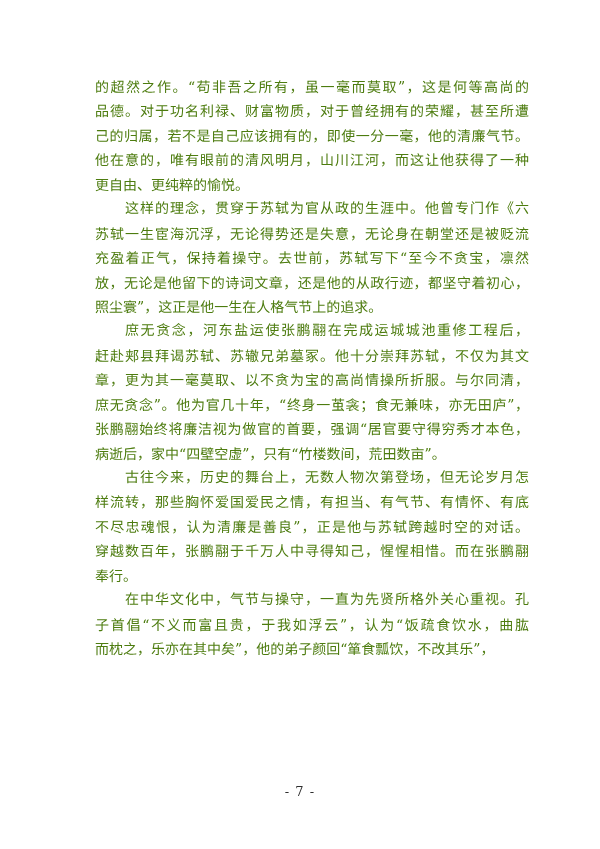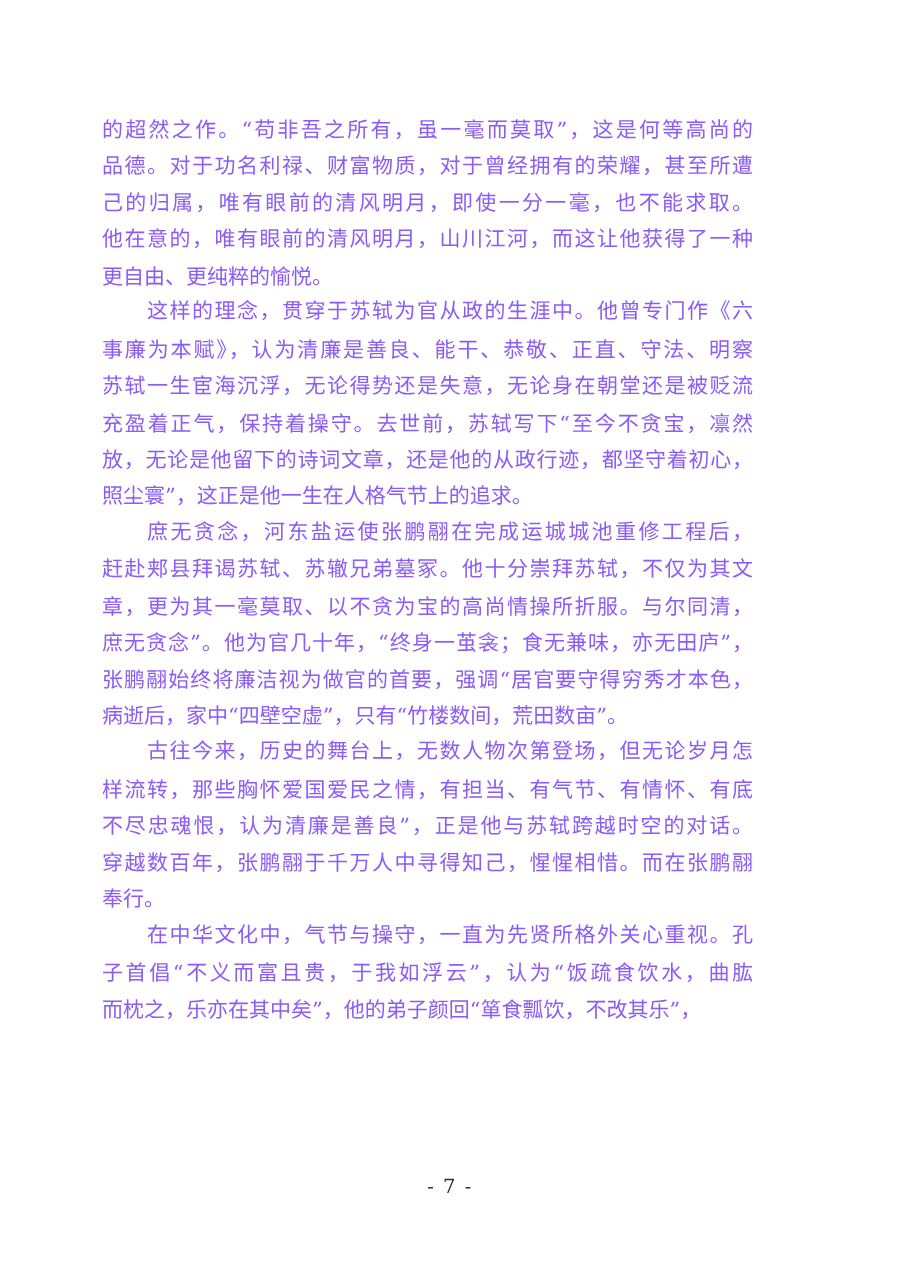--- a/index.html
+++ b/index.html
@@ -10,24 +10,24 @@
   .page {
     position: relative;
     width: 600px;
     height: 849px;
     background: #ffffff;
     overflow: hidden;
     font-family: "DejaVu Serif", "Liberation Serif", serif;
   }
   .doc {
     position: absolute;
-    left: 68px;
+    left: 95px;
     top: 75px;
     width: 434px;
-    color: #8b5cf6;
+    color: #4d7c0f;
     font-size: 14px;
   }
   .line {
     line-height: 24.45px;
     height: 24.45px;
     overflow: hidden;
     text-align: justify;
     text-align-last: justify;
     letter-spacing: 0;
   }
@@ -50,25 +50,24 @@
     letter-spacing: 1px;
   }
 </style>
 </head>
 <body>
 
 <div class="page" style="background: rgb(255, 255, 255); color: rgb(46, 46, 46);">
   <div class="doc">
       <div class="line">的超然之作。“苟非吾之所有，虽一毫而莫取”，这是何等高尚的</div>
       <div class="line">品德。对于功名利禄、财富物质，对于曾经拥有的荣耀，甚至所遭</div>
-      <div class="line">己的归属，唯有眼前的清风明月，即使一分一毫，也不能求取。</div>
+      <div class="line">己的归属，若不是自己应该拥有的，即使一分一毫，他的清廉气节。</div>
       <div class="line">他在意的，唯有眼前的清风明月，山川江河，而这让他获得了一种</div>
       <div class="line para-end">更自由、更纯粹的愉悦。</div>
       <div class="line para-start">这样的理念，贯穿于苏轼为官从政的生涯中。他曾专门作《六</div>
-      <div class="line">事廉为本赋》，认为清廉是善良、能干、恭敬、正直、守法、明察</div>
       <div class="line">苏轼一生宦海沉浮，无论得势还是失意，无论身在朝堂还是被贬流</div>
       <div class="line">充盈着正气，保持着操守。去世前，苏轼写下“至今不贪宝，凛然</div>
       <div class="line">放，无论是他留下的诗词文章，还是他的从政行迹，都坚守着初心，</div>
       <div class="line para-end">照尘寰”，这正是他一生在人格气节上的追求。</div>
       <div class="line para-start">庶无贪念，河东盐运使张鹏翮在完成运城城池重修工程后，</div>
       <div class="line">赶赴郏县拜谒苏轼、苏辙兄弟墓冢。他十分崇拜苏轼，不仅为其文</div>
       <div class="line">章，更为其一毫莫取、以不贪为宝的高尚情操所折服。与尔同清，</div>
       <div class="line">庶无贪念”。他为官几十年，“终身一茧衾；食无兼味，亦无田庐”，</div>
       <div class="line">张鹏翮始终将廉洁视为做官的首要，强调“居官要守得穷秀才本色，</div>
       <div class="line para-end">病逝后，家中“四壁空虚”，只有“竹楼数间，荒田数亩”。</div>

